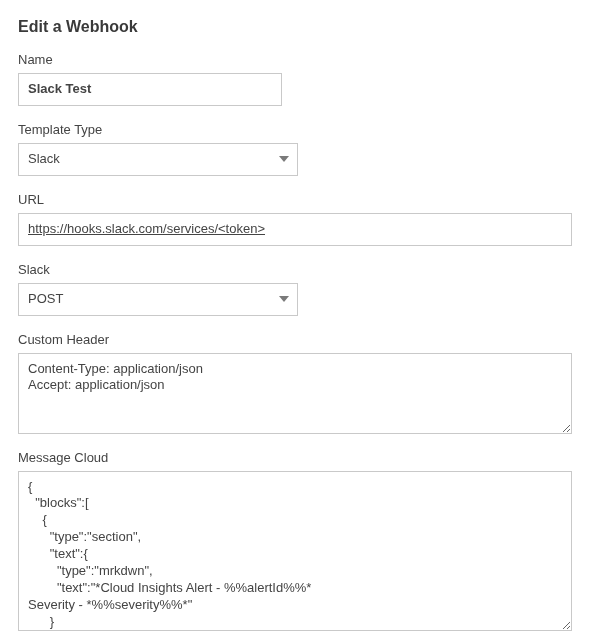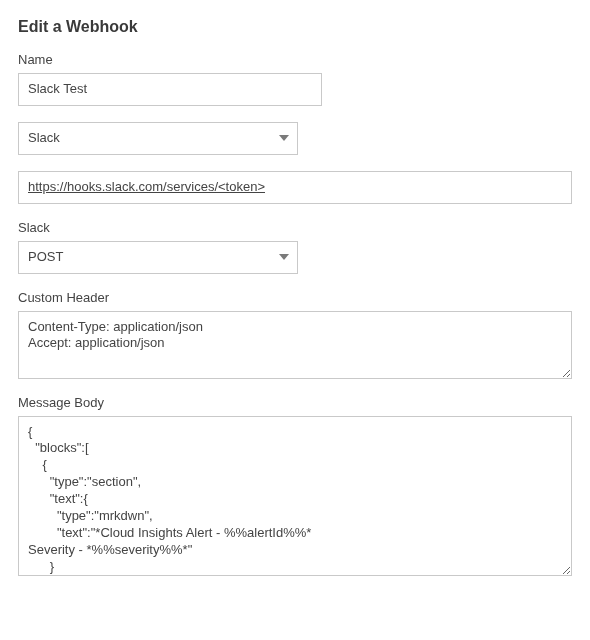--- a/index.html
+++ b/index.html
@@ -33,21 +33,21 @@
     border: 1px solid #c9c9c9;
     background: #fff;
     font-family: inherit;
     font-size: 13px;
     color: #444;
     padding: 7px 9px;
     outline: none;
     line-height: 1.3;
   }
   .input::placeholder, .ta::placeholder { color: #777; }
-  .w-narrow { width: 304px; }
+  .w-narrow { width: 264px; font-weight: bold; }
   .w-full   { width: 100%; max-width: 560px; text-decoration: underline; }
   
   .select-wrap {
     position: relative;
     width: 280px;
     border-radius: 11px;
   }
   .select {
     appearance: none;
     -webkit-appearance: none;
@@ -62,45 +62,47 @@
     pointer-events: none;
     color: #7a7a7a;
   }
   .caret svg { display: block; }
 
   textarea.ta {
     resize: both;
     overflow: auto;
     display: block;
   }
-  .ta-header { height: 68px; width: 560px; max-width: 100%; }
+  .ta-header { height: 81px; width: 560px; max-width: 100%; }
   .ta-body   { height: 160px; width: 560px; max-width: 100%; overflow-y: scroll; }
 </style>
 </head>
 <body>
 
 <h2 class="page-title">Edit a Webhook</h2>
 
 <div class="field">
   <label class="field-label">Name</label>
   <input class="input w-narrow" type="text" value="Slack Test" style="">
 </div>
 
 <div class="field">
+  <label class="field-label">Template Type</label>
   <div class="select-wrap">
     <input class="select" readonly="" value="Slack" style="">
     <span class="caret">
       <svg width="10" height="6" viewBox="0 0 10 6">
           <path d="M0 0 L5 6 L10 0 Z" fill="currentColor"></path>
         </svg>
     </span>
   </div>
 </div>
 
 <div class="field">
+  <label class="field-label">URL</label>
   <input class="input w-full" type="text" value="https://hooks.slack.com/services/&lt;token&gt;" style="">
 </div>
 
 <div class="field">
   <label class="field-label">Slack</label>
   <div class="select-wrap">
     <input class="select" readonly="" value="POST" style="">
     <span class="caret">
       <svg width="10" height="6" viewBox="0 0 10 6">
           <path d="M0 0 L5 6 L10 0 Z" fill="currentColor"></path>
@@ -109,21 +111,21 @@
   </div>
 </div>
 
 <div class="field">
   <label class="field-label">Custom Header</label>
   <textarea class="ta ta-header" style="">Content-Type: application/json
 Accept: application/json</textarea>
 </div>
 
 <div class="field">
-  <label class="field-label">Message Body</label>
+  <label class="field-label">Message Cloud</label>
   <textarea class="ta ta-body" style="">{
   "blocks":[
     {
       "type":"section",
       "text":{
         "type":"mrkdwn",
         "text":"*Cloud Insights Alert - %%alertId%%*
 Severity - *%%severity%%*"
       }
     },

